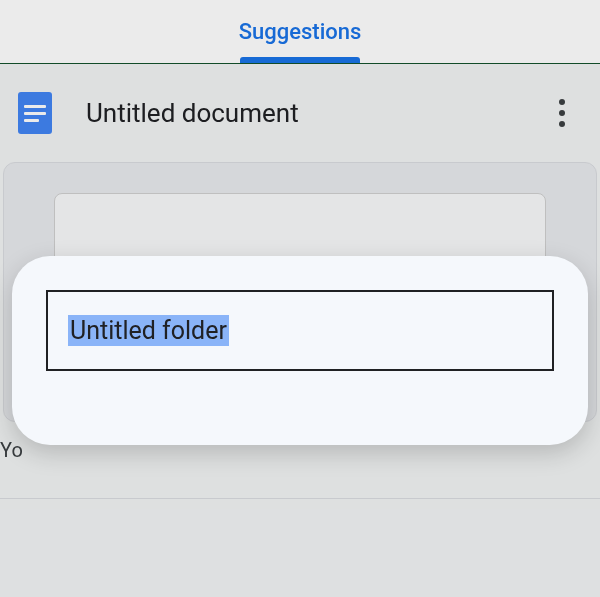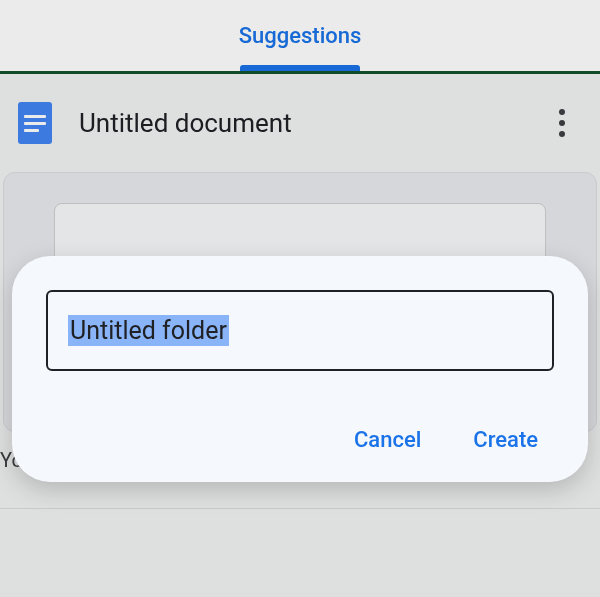--- a/index.html
+++ b/index.html
@@ -14,22 +14,22 @@
     .scrim {
       position: absolute;
       inset: 0;
       background: rgba(0,0,0,0.08);
       pointer-events: none;
       z-index: 5;
     }
     .tabs {
       display: flex;
       background: #fff;
-      height: 74px;
-      border-bottom: 3px solid #14532d;
+      height: 64px;
+      border-bottom: 1px solid #14532d;
       position: relative;
       z-index: 1;
     }
     .tab {
       flex: 1;
       display: flex;
       align-items: center;
       justify-content: center;
       font-size: 22px;
       font-weight: 500;
@@ -52,21 +52,21 @@
     }
     .content {
       padding: 0;
       position: relative;
       z-index: 1;
     }
     .doc-row {
       display: flex;
       align-items: center;
       padding: 28px 18px;
-      gap: 27px;
+      gap: 34px;
       background: #f1f3f4;
     }
     .doc-icon {
       width: 34px;
       height: 42px;
       background: #4285f4;
       border-radius: 3px;
       display: flex;
       flex-direction: column;
       justify-content: center;
@@ -140,21 +140,21 @@
       z-index: 20;
     }
     .dialog-title {
       font-size: 24px;
       color: #202124;
       margin-bottom: 30px;
       font-weight: 400;
     }
     .input-wrap {
       border: 2px solid #202124;
-      border-radius: 6px;
+      border-radius: 0;
       padding: 24px 20px;
       margin-bottom: 50px;
       background: #f5f8fc;
     }
     .input-text {
       font-size: 25px;
       color: #202124;
       display: inline;
     }
     .input-text::selection { background: #8ab4f8; }
@@ -210,17 +210,13 @@
   <div class="section-label">Yo</div>
   <div class="divider"></div>
 </div>
 
 <div class="scrim"></div>
 
 <div class="dialog">
   <div class="input-wrap">
     <span class="input-text selected">Untitled folder</span>
   </div>
-  <div class="dialog-actions">
-    <div class="dialog-btn">Cancel</div>
-    <div class="dialog-btn">Create</div>
-  </div>
 </div>
 
 </body></html>

